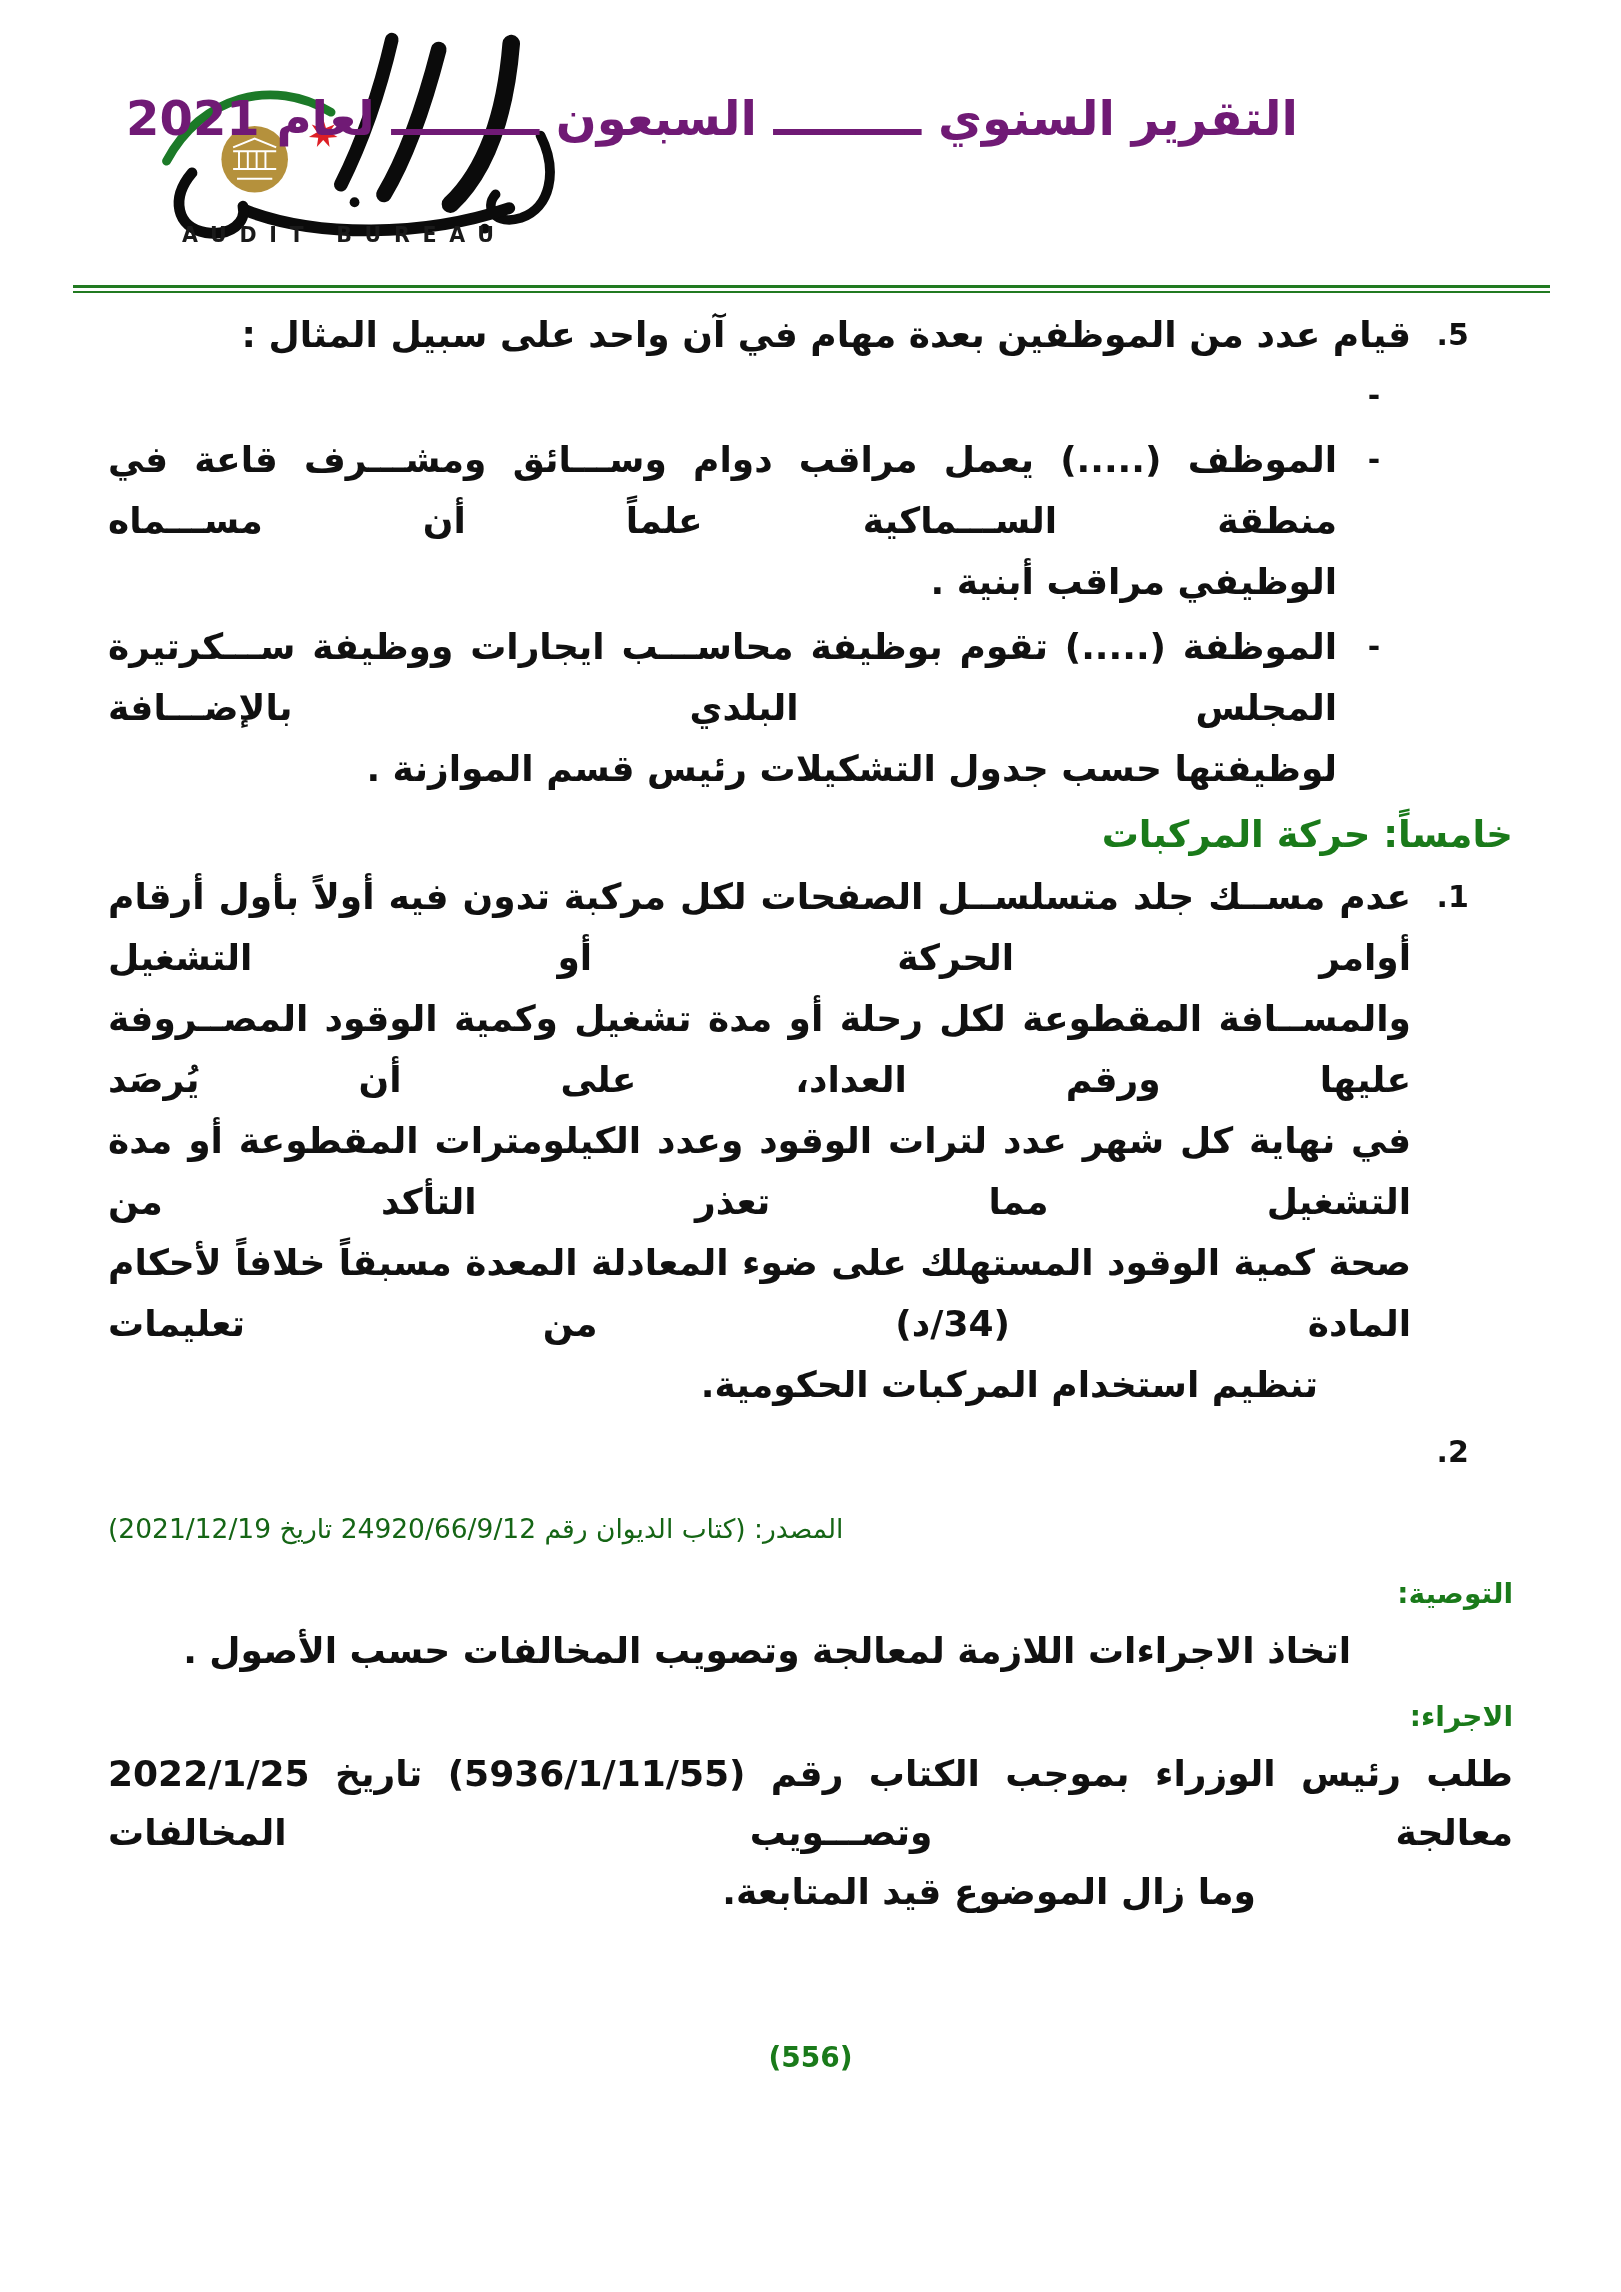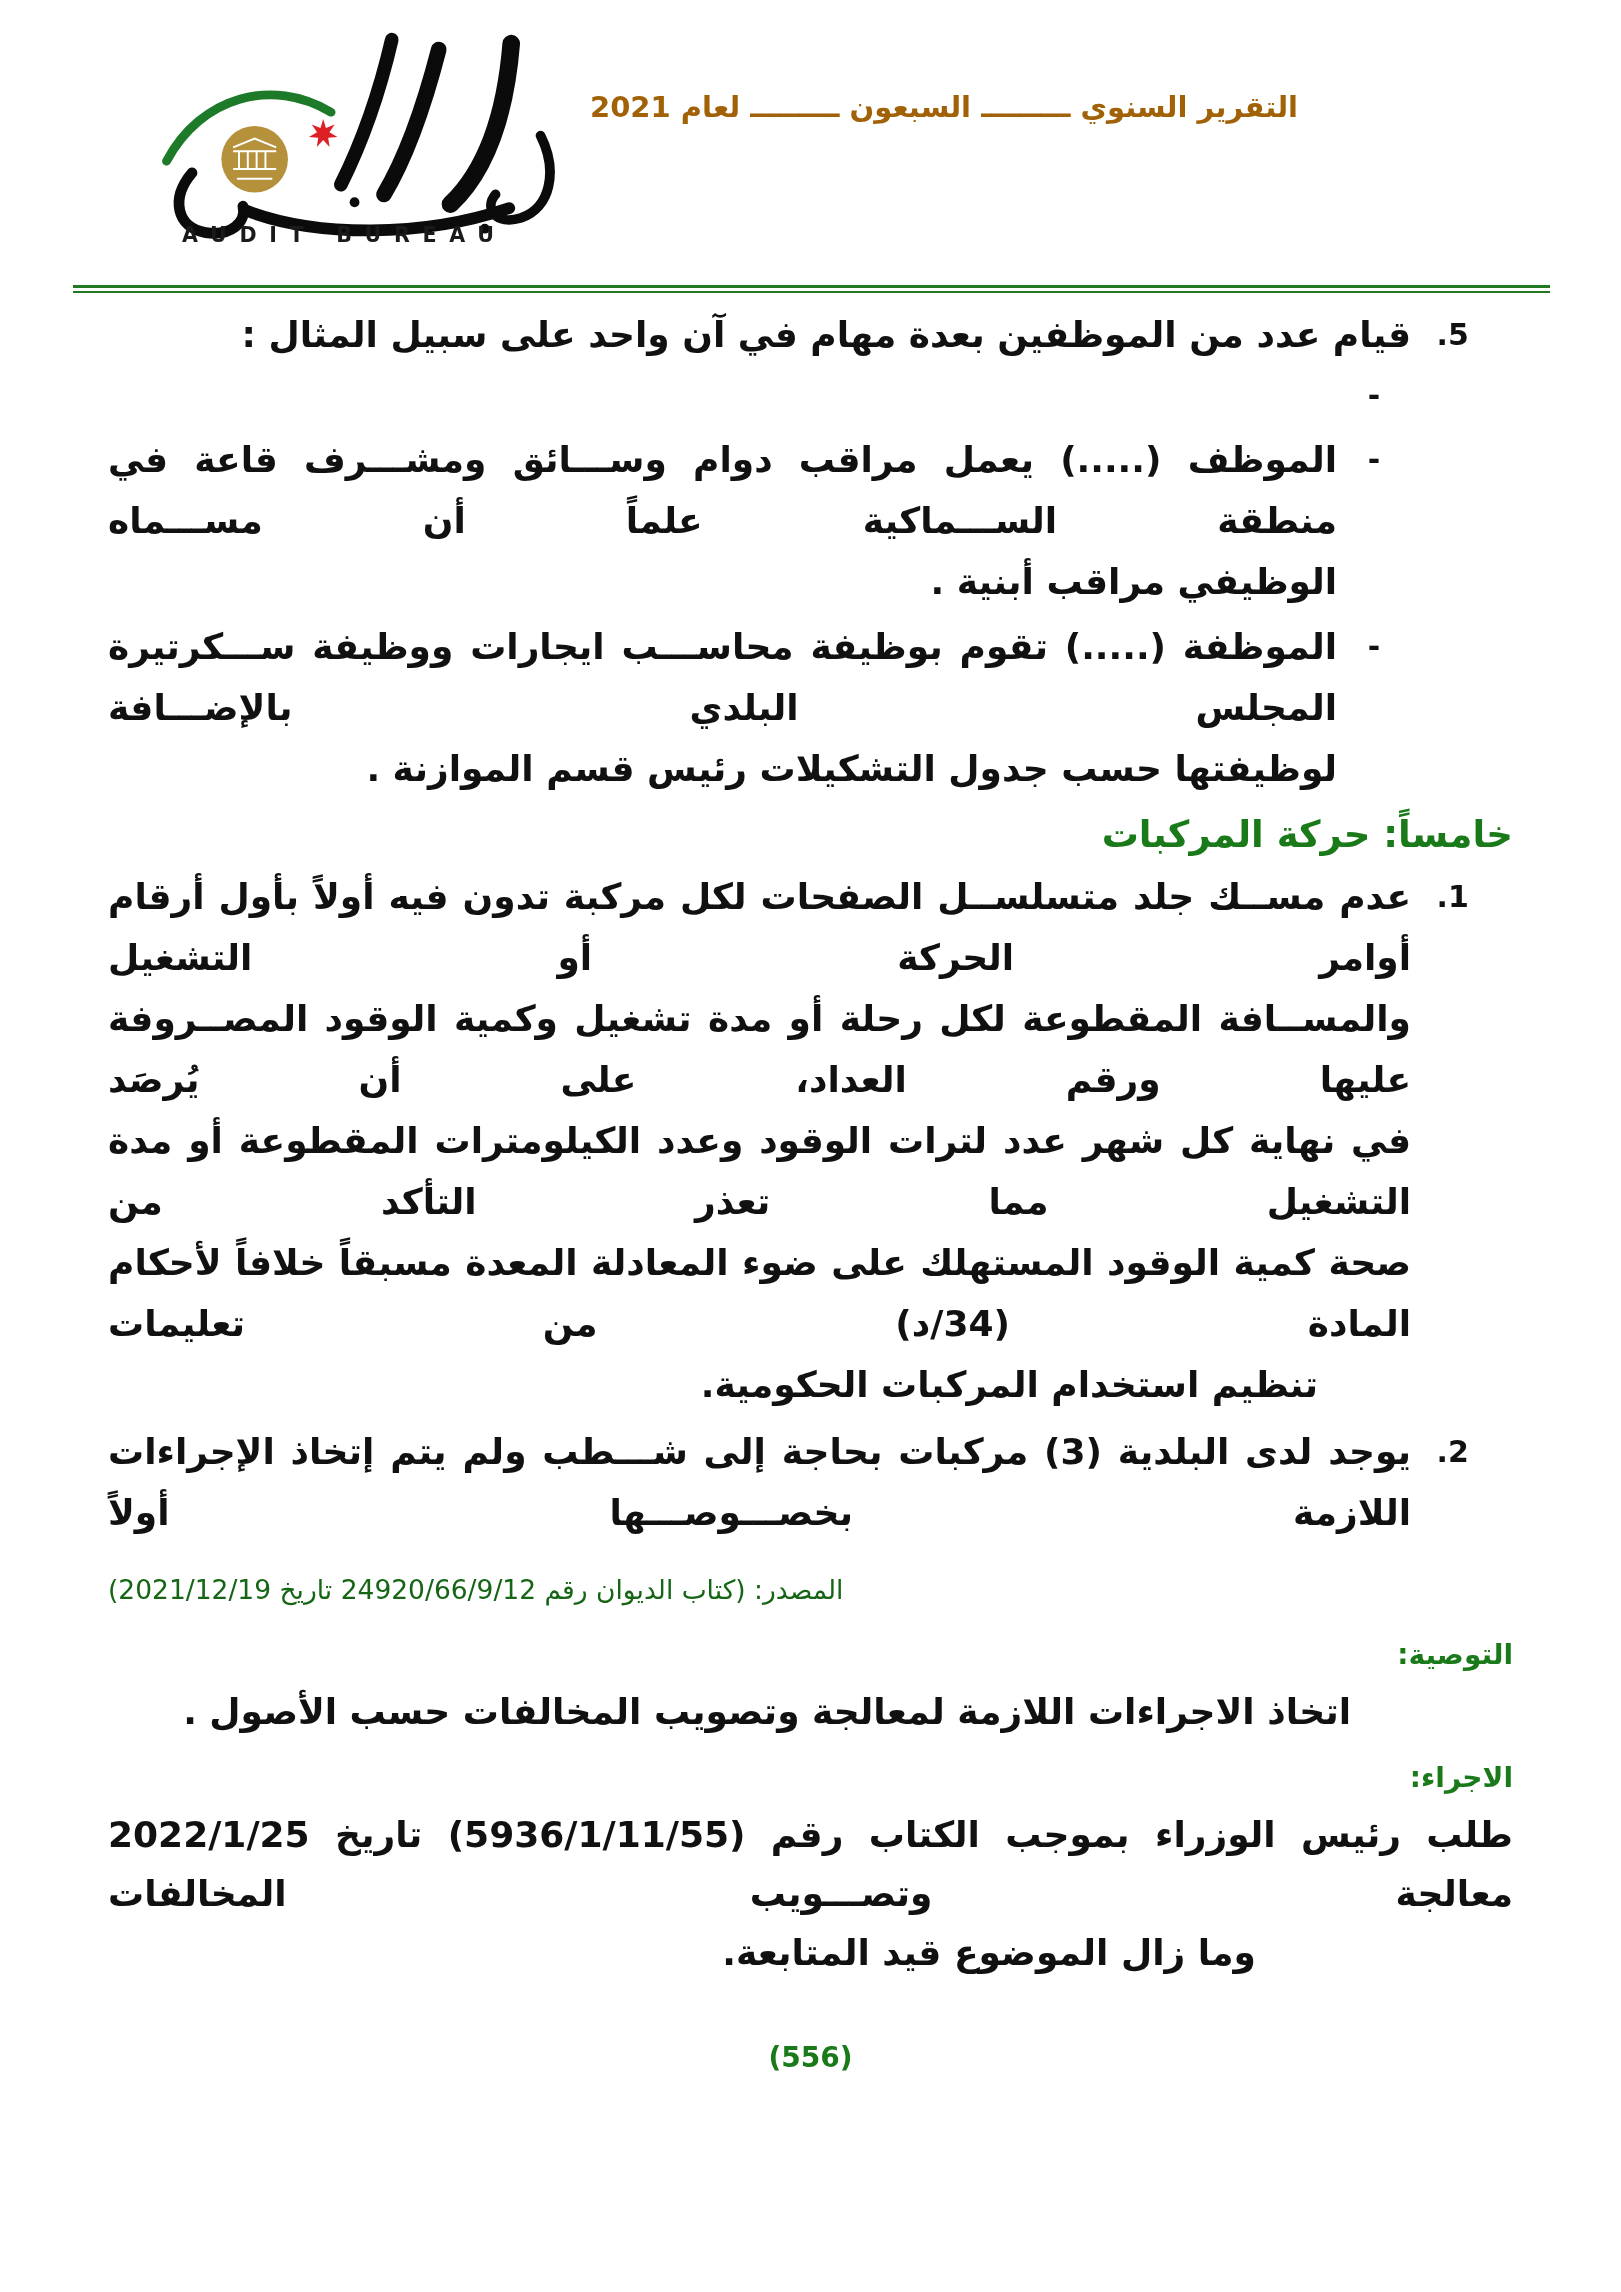--- a/index.html
+++ b/index.html
@@ -11,21 +11,21 @@
   .header{position:relative;height:287px;}
   .logo{position:absolute;left:98px;top:25.5px;width:470px;height:235px;}
   .logo svg{display:block;}
   .audit-latin{
     position:absolute;left:182px;top:223px;width:353px;
     font-size:20.6px;font-weight:bold;letter-spacing:12.7px;color:#1a1a1a;white-space:nowrap;
   }
   .report-title{
     position:absolute;right:323px;top:90px;width:608px;
     direction:rtl;text-align:center;
-    font-size:29px;font-weight:bold;color:#a16207;white-space:nowrap;
+    font-size:48px;font-weight:bold;color:#701a75;white-space:nowrap;
   }
   .separator{
     position:absolute;left:73px;right:71px;top:285px;
     height:2.9px;background:#ffffff;
     border-top:3.9px solid #217a21;border-bottom:2px solid #217a21;
   }
   
   .main{
     position:absolute;top:296px;left:0;width:1621px;
     padding:13.7px 108px 0 108px;box-sizing:border-box;
@@ -147,21 +147,20 @@
       <div class="line jline">والمســافة المقطوعة لكل رحلة أو مدة تشغيل وكمية الوقود المصــروفة عليها ورقم العداد، على أن يُرصَد</div>
       <div class="line jline">في نهاية كل شهر عدد لترات الوقود وعدد الكيلومترات المقطوعة أو مدة التشغيل مما تعذر التأكد من</div>
       <div class="line jline">صحة كمية الوقود المستهلك على ضوء المعادلة المعدة مسبقاً خلافاً لأحكام المادة (34/د) من تعليمات</div>
       <div class="line rline i1-last">تنظيم استخدام المركبات الحكومية.</div>
     </div>
   </div>
 
   <div class="item item2">
     <div class="num-col" style="line-height:61px">2.</div>
     <div class="ibody">
-      <div class="line jline">يوجد لدى البلدية (3) مركبات بحاجة إلى شـــطب ولم يتم إتخاذ الإجراءات اللازمة بخصـــوصـــها أولاً</div>
     </div>
   </div>
 
   <div class="source-line">المصدر: (كتاب الديوان رقم 24920/66/9/12 تاريخ 2021/12/19)</div>
 
   <div class="green-heading">التوصية:</div>
   <div class="line rline rec-text">اتخاذ الاجراءات اللازمة لمعالجة وتصويب المخالفات حسب الأصول .</div>
 
   <div class="green-heading" style="margin-top:9.8px">الاجراء:</div>
   <div class="line jline action-l1">طلب رئيس الوزراء بموجب الكتاب رقم (5936/1/11/55) تاريخ 2022/1/25 معالجة وتصـــويب المخالفات</div>

